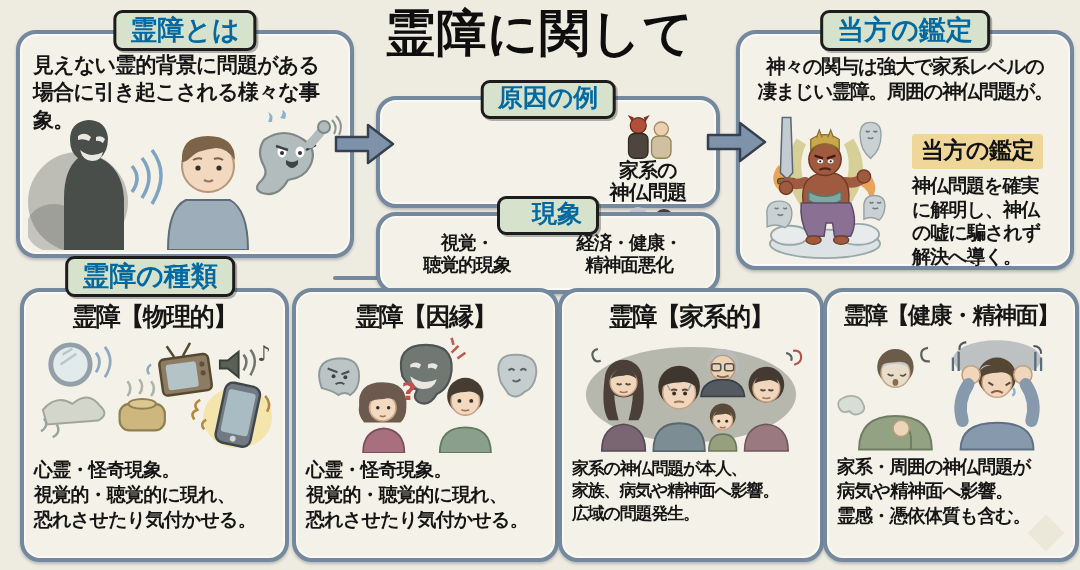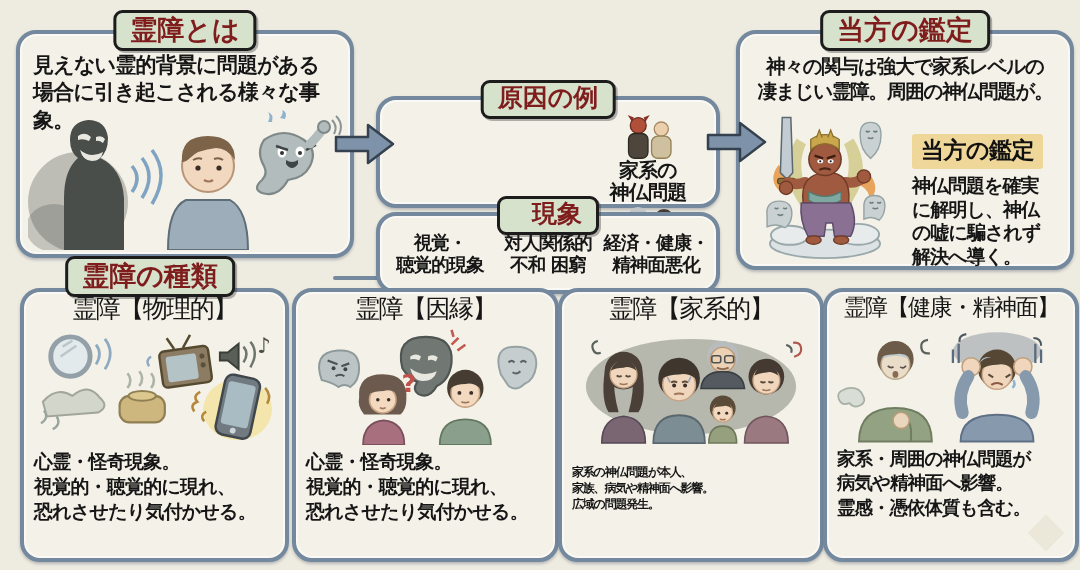--- a/index.html
+++ b/index.html
@@ -14,53 +14,54 @@
     font-size:50px; font-weight:900; letter-spacing:1px; white-space:nowrap; color:#0e0e0e;
   }
   .panel{
     position:absolute; background:#f4f2e8;
     border:4px solid #74889e; border-radius:20px;
     box-shadow:0 2px 3px rgba(80,92,108,.35), inset 0 0 0 2px rgba(255,255,255,.55);
   }
   .badge{
     position:absolute; left:50%; transform:translateX(-50%);
     background:#d7e2cd; border:3px solid #1c1c1c; border-radius:9px;
-    padding:1px 14px 3px; font-weight:900; white-space:nowrap; color:#7f1d1d;
+    padding:1px 14px 3px; font-weight:900; white-space:nowrap; color:#0369a1;
     box-shadow:2px 2px 0 rgba(45,45,45,.35); z-index:5; line-height:1.15;
   }
   .def-text{position:absolute; left:13px; top:18px; width:304px; font-size:21px; line-height:1.3; letter-spacing:-.8px; font-weight:900;}
   .def-art{position:absolute; left:8px; bottom:4px;}
   .causes-row{position:absolute; left:8px; right:8px; top:14px; bottom:6px; display:flex; align-items:flex-end;flex-direction:column;}
   .cause-col{display:flex; flex-direction:column; align-items:center; justify-content:flex-end;}
   .cause-label{font-size:20px; font-weight:900; line-height:1.08; text-align:center; letter-spacing:-.8px; white-space:nowrap;}
   .phen-row{position:absolute; left:6px; right:6px; top:16px; display:flex;}
   .phen-col{flex:1; text-align:center; font-size:18.5px; font-weight:900; line-height:1.2; letter-spacing:-1px; white-space:nowrap;}
   .appr-text{position:absolute; left:8px; top:20px; width:314px; text-align:center; font-size:19.5px; line-height:1.3; letter-spacing:-1.2px; font-weight:900; white-space:nowrap;}
   .appr-art{position:absolute; left:4px; top:76px;}
   .appr-right{position:absolute; left:172px; top:100px; width:152px;}
   .highlight{
     display:inline-block; background:#efd699; padding:1px 9px 3px;
     font-size:23px; font-weight:900; letter-spacing:-.5px; border-radius:3px; color:#111;
   }
   .appr-detail{margin-top:5px; font-size:19px; font-weight:900; line-height:1.24; letter-spacing:-1px; white-space:nowrap;}
-  .tbox-title{text-align:center; font-size:25px; font-weight:400; letter-spacing:-1.5px; white-space:nowrap;}
+  .tbox-title{text-align:center; margin-top:8px; font-size:25px; font-weight:700; letter-spacing:-1.5px; white-space:nowrap;}
   .tbox-title.small{font-size:23px;}
   .tbox-art{display:block; margin:2px auto 0;}
   .tbox-text{padding:4px 10px 0; font-size:19px; font-weight:900; line-height:1.32; letter-spacing:-.8px; white-space:nowrap;}
-  .tbox-text.tight{font-size:12px; letter-spacing:-1.2px;margin-top:16px;}
+  .tbox-text.tight{font-size:17px; letter-spacing:-1.2px;}
   .tbox-text.mid{font-size:18.5px; letter-spacing:-1px;}
   .arrow{position:absolute; z-index:4;}
   .connector{position:absolute; left:333px; top:276px; width:46px; height:4px; background:#74889e; border-radius:2px;}
   .watermark{position:absolute; right:16px; bottom:12px; width:26px; height:26px; background:#e7e3d3; transform:rotate(45deg); opacity:.7;}
 </style>
 </head>
 <body>
 
 <div class="canvas">
 
+  <div class="title">霊障に関して</div>
 
   <div class="panel" style="left:16px;top:30px;width:330px;height:220px;">
     <div class="badge" style="top:-24px;font-size:27px;">霊障とは</div>
     <div class="def-text">
       <div>見えない霊的背景に問題がある</div>
       <div>場合に引き起こされる様々な事象。</div>
     </div>
     <svg class="def-art" width="314" height="140" viewBox="0 0 314 140">
       <ellipse cx="50" cy="92" rx="50" ry="50" fill="#565b55" opacity="0.35"></ellipse>
       <ellipse cx="26" cy="118" rx="28" ry="24" fill="#565b55" opacity="0.3"></ellipse>
@@ -143,24 +144,20 @@
       </div>
     </div>
   </div>
 
   <div class="panel" style="left:376px;top:212px;width:336px;height:74px;">
     <div class="badge" style="top:-20px;font-size:25px;padding-left:32px;">現象</div>
     <div class="phen-row">
       <div class="phen-col">
         <div>視覚・</div>
         <div>聴覚的現象</div>
-      </div>
-      <div class="phen-col">
-        <div>対人関係的</div>
-        <div>不和 困窮</div>
       </div>
       <div class="phen-col">
         <div>経済・健康・</div>
         <div>精神面悪化</div>
       </div>
     </div>
   </div>
 
   <div class="panel" style="left:736px;top:30px;width:330px;height:232px;">
     <div class="badge" style="top:-24px;font-size:27px;">当方の鑑定</div>

